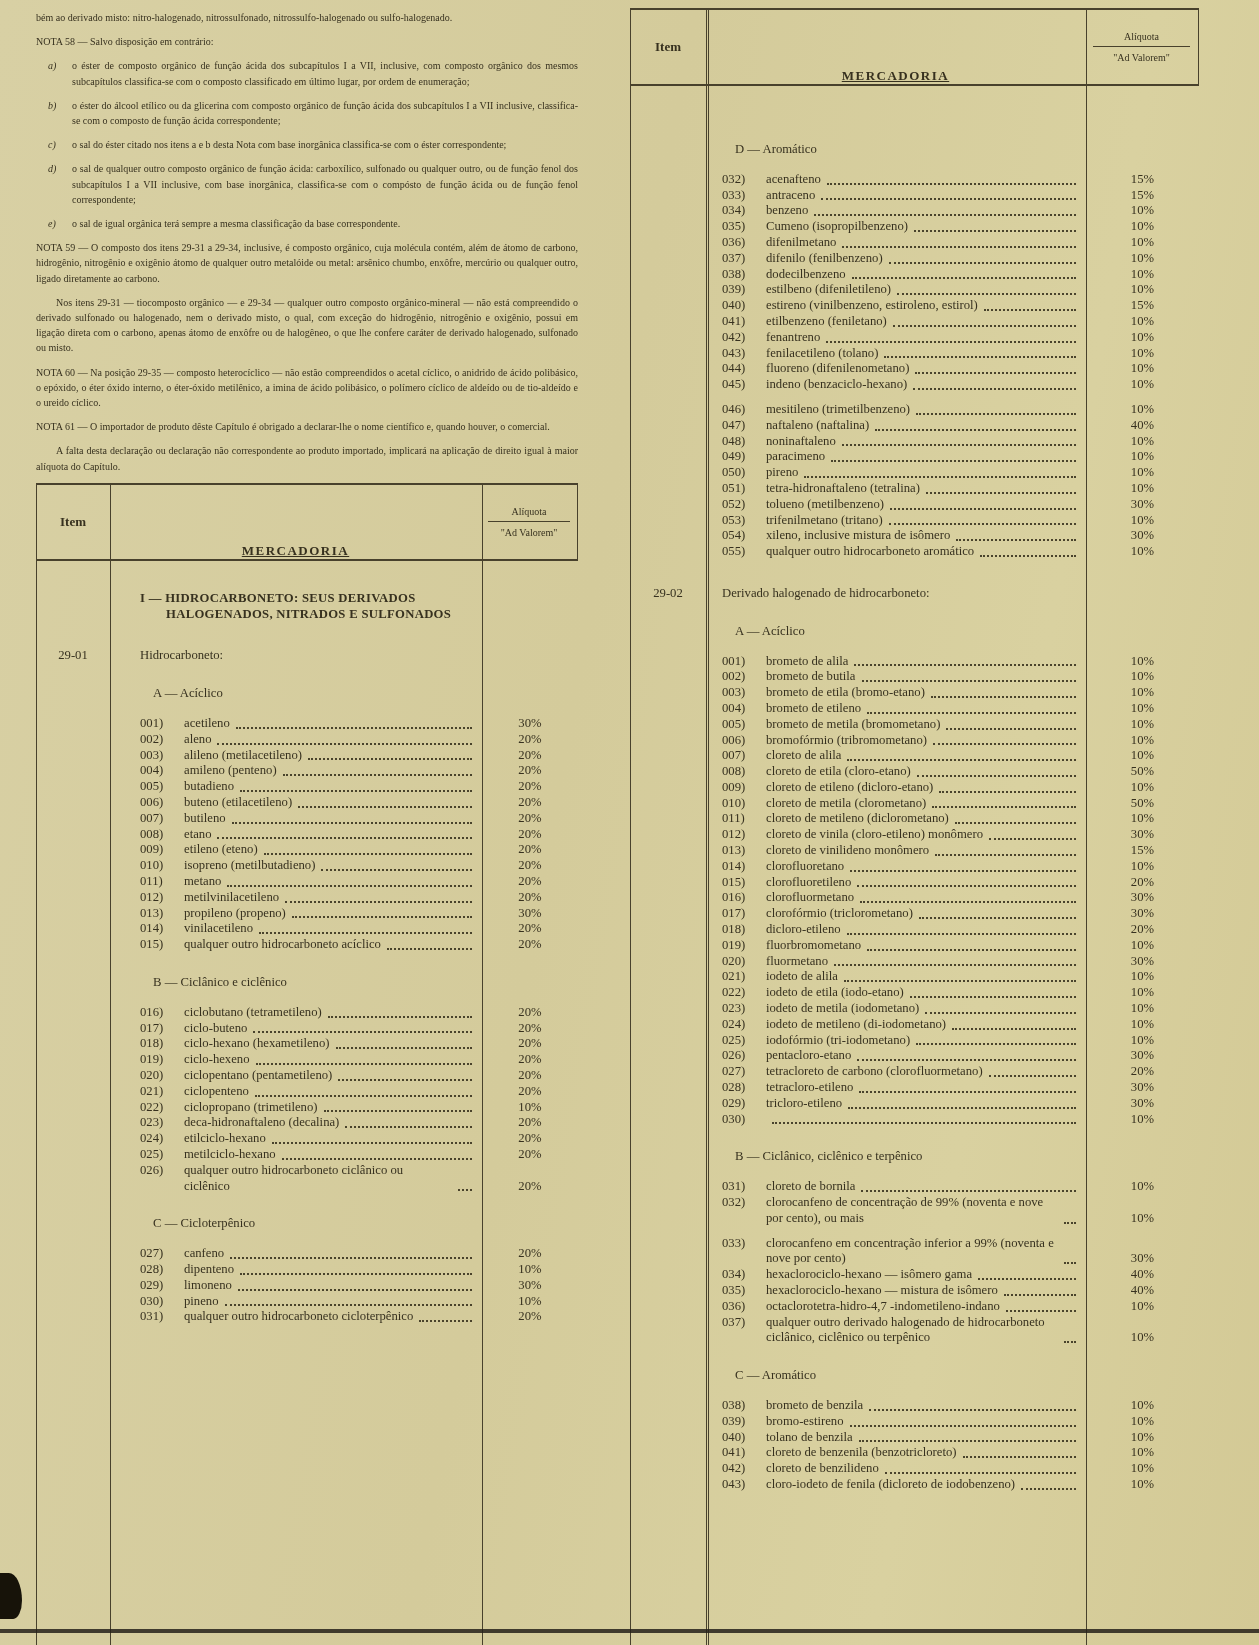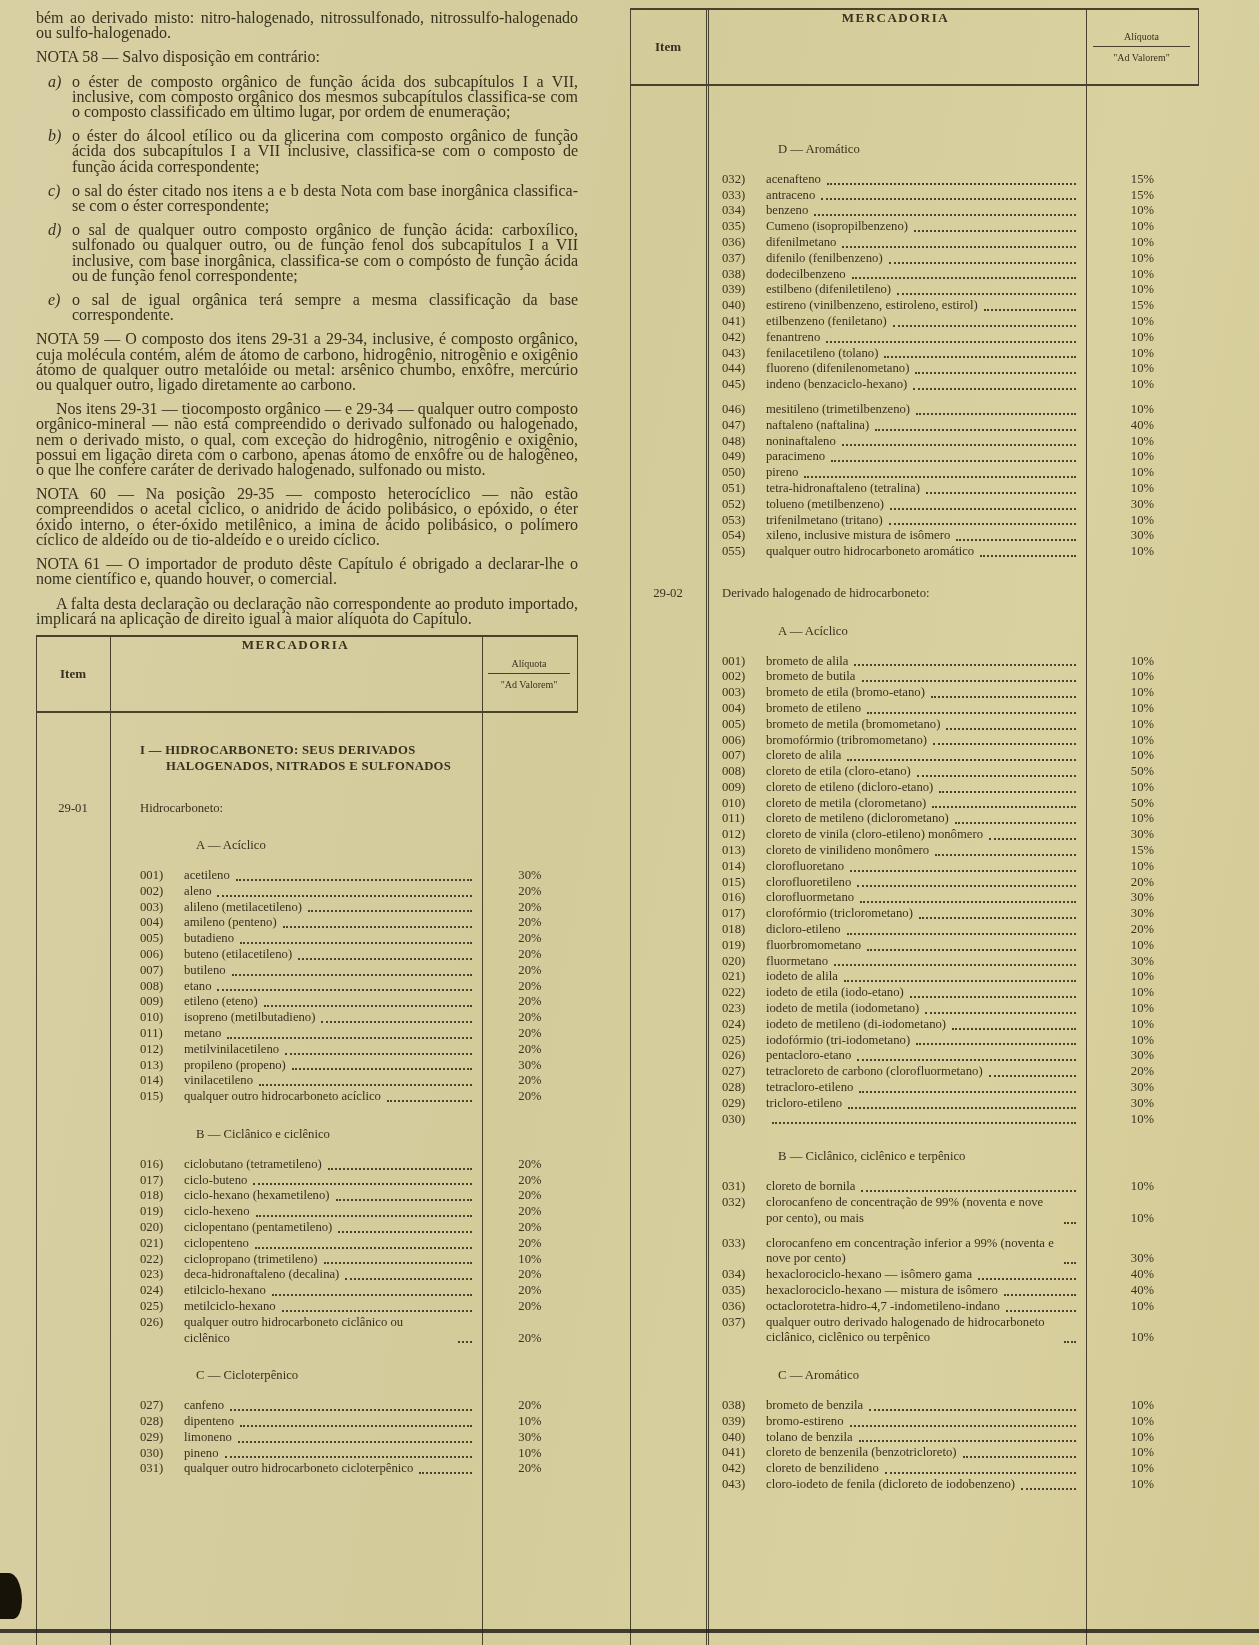--- a/index.html
+++ b/index.html
@@ -19,21 +19,21 @@
     overflow:hidden;
     display:flex;
     box-sizing:border-box;
   }
   
   .col{box-sizing:border-box;height:100%;display:flex;flex-direction:column;}
   .col.left{width:596px;padding:10px 18px 0 36px;}
   .col.right{flex:1;padding:8px 60px 0 34px;}
 
   
-  .notes{font-size:16px;line-height:15.2px;text-align:justify;}
+  .notes{font-size:10px;line-height:15.2px;text-align:justify;}
   .note-p{margin:0 0 9px;}
   .note-p.indent{text-indent:20px;}
   .lettered{display:flex;margin:0 0 9px;padding-left:12px;}
   .lett-label{flex:0 0 24px;font-style:italic;}
   .lett-text{flex:1;text-align:justify;}
 
   
   .table{position:relative;flex:1;display:flex;flex-direction:column;min-height:0;}
   .vl{position:absolute;top:0;bottom:0;width:0;border-left:1px solid var(--line);}
   .left-table .vl.a{left:0;}
@@ -45,21 +45,21 @@
 
   .thead{
     display:flex;align-items:stretch;height:74px;flex:0 0 74px;
     border-top:2px solid var(--line);
     border-bottom:2px solid var(--line);
     border-right:1px solid var(--line);
     font-size:13px;
   }
   .th-code{flex:0 0 74px;display:flex;align-items:center;justify-content:center;font-weight:bold;}
   .right-table .th-code{flex-basis:76px;}
-  .th-main{flex:1;display:flex;align-items:flex-start;justify-content:center;font-weight:bold;letter-spacing:1.5px;}
+  .th-main{flex:1;display:flex;align-items:flex-end;justify-content:center;font-weight:bold;letter-spacing:1.5px;text-decoration:underline;}
   .th-rate{flex:0 0 96px;display:flex;flex-direction:column;align-items:center;justify-content:center;font-size:10px;}
   .right-table .th-rate{flex-basis:113px;}
   .th-rate span:first-child{border-bottom:1px solid var(--line);padding:0 4px 4px;margin-bottom:5px;width:86%;text-align:center;box-sizing:border-box;}
 
   .tbody{flex:1;padding-top:30px;font-size:12.7px;line-height:15.8px;}
   .right-table .tbody{padding-top:34px;}
 
   .trow{display:flex;align-items:stretch;}
   .cell-code{flex:0 0 74px;text-align:center;}
   .right-table .cell-code{flex-basis:76px;}
@@ -69,21 +69,21 @@
   .right-table .cell-rate{flex-basis:113px;}
 
   .inum{flex:0 0 44px;}
   .idesc{flex:0 1 auto;}
   .leader{
     flex:1 1 14px;min-width:12px;height:0;
     border-bottom:2px dotted rgba(48,42,24,.85);
     align-self:flex-end;margin:0 2px 3px 6px;
   }
 
-  .trow.group{margin:22px 8px 14px;gap:36px;}
+  .trow.group{margin:22px 1px 14px;}
   .trow.position{margin:26px 0 10px;}
   .trow.title{margin-bottom:18px;}
   .trow.gap{margin-top:9px;}
   .group-title{padding-left:12px;}
   .position-text{}
   .section-title{
     font-weight:bold;max-width:352px;letter-spacing:.3px;
     padding-left:26px;text-indent:-26px;
   }
 

